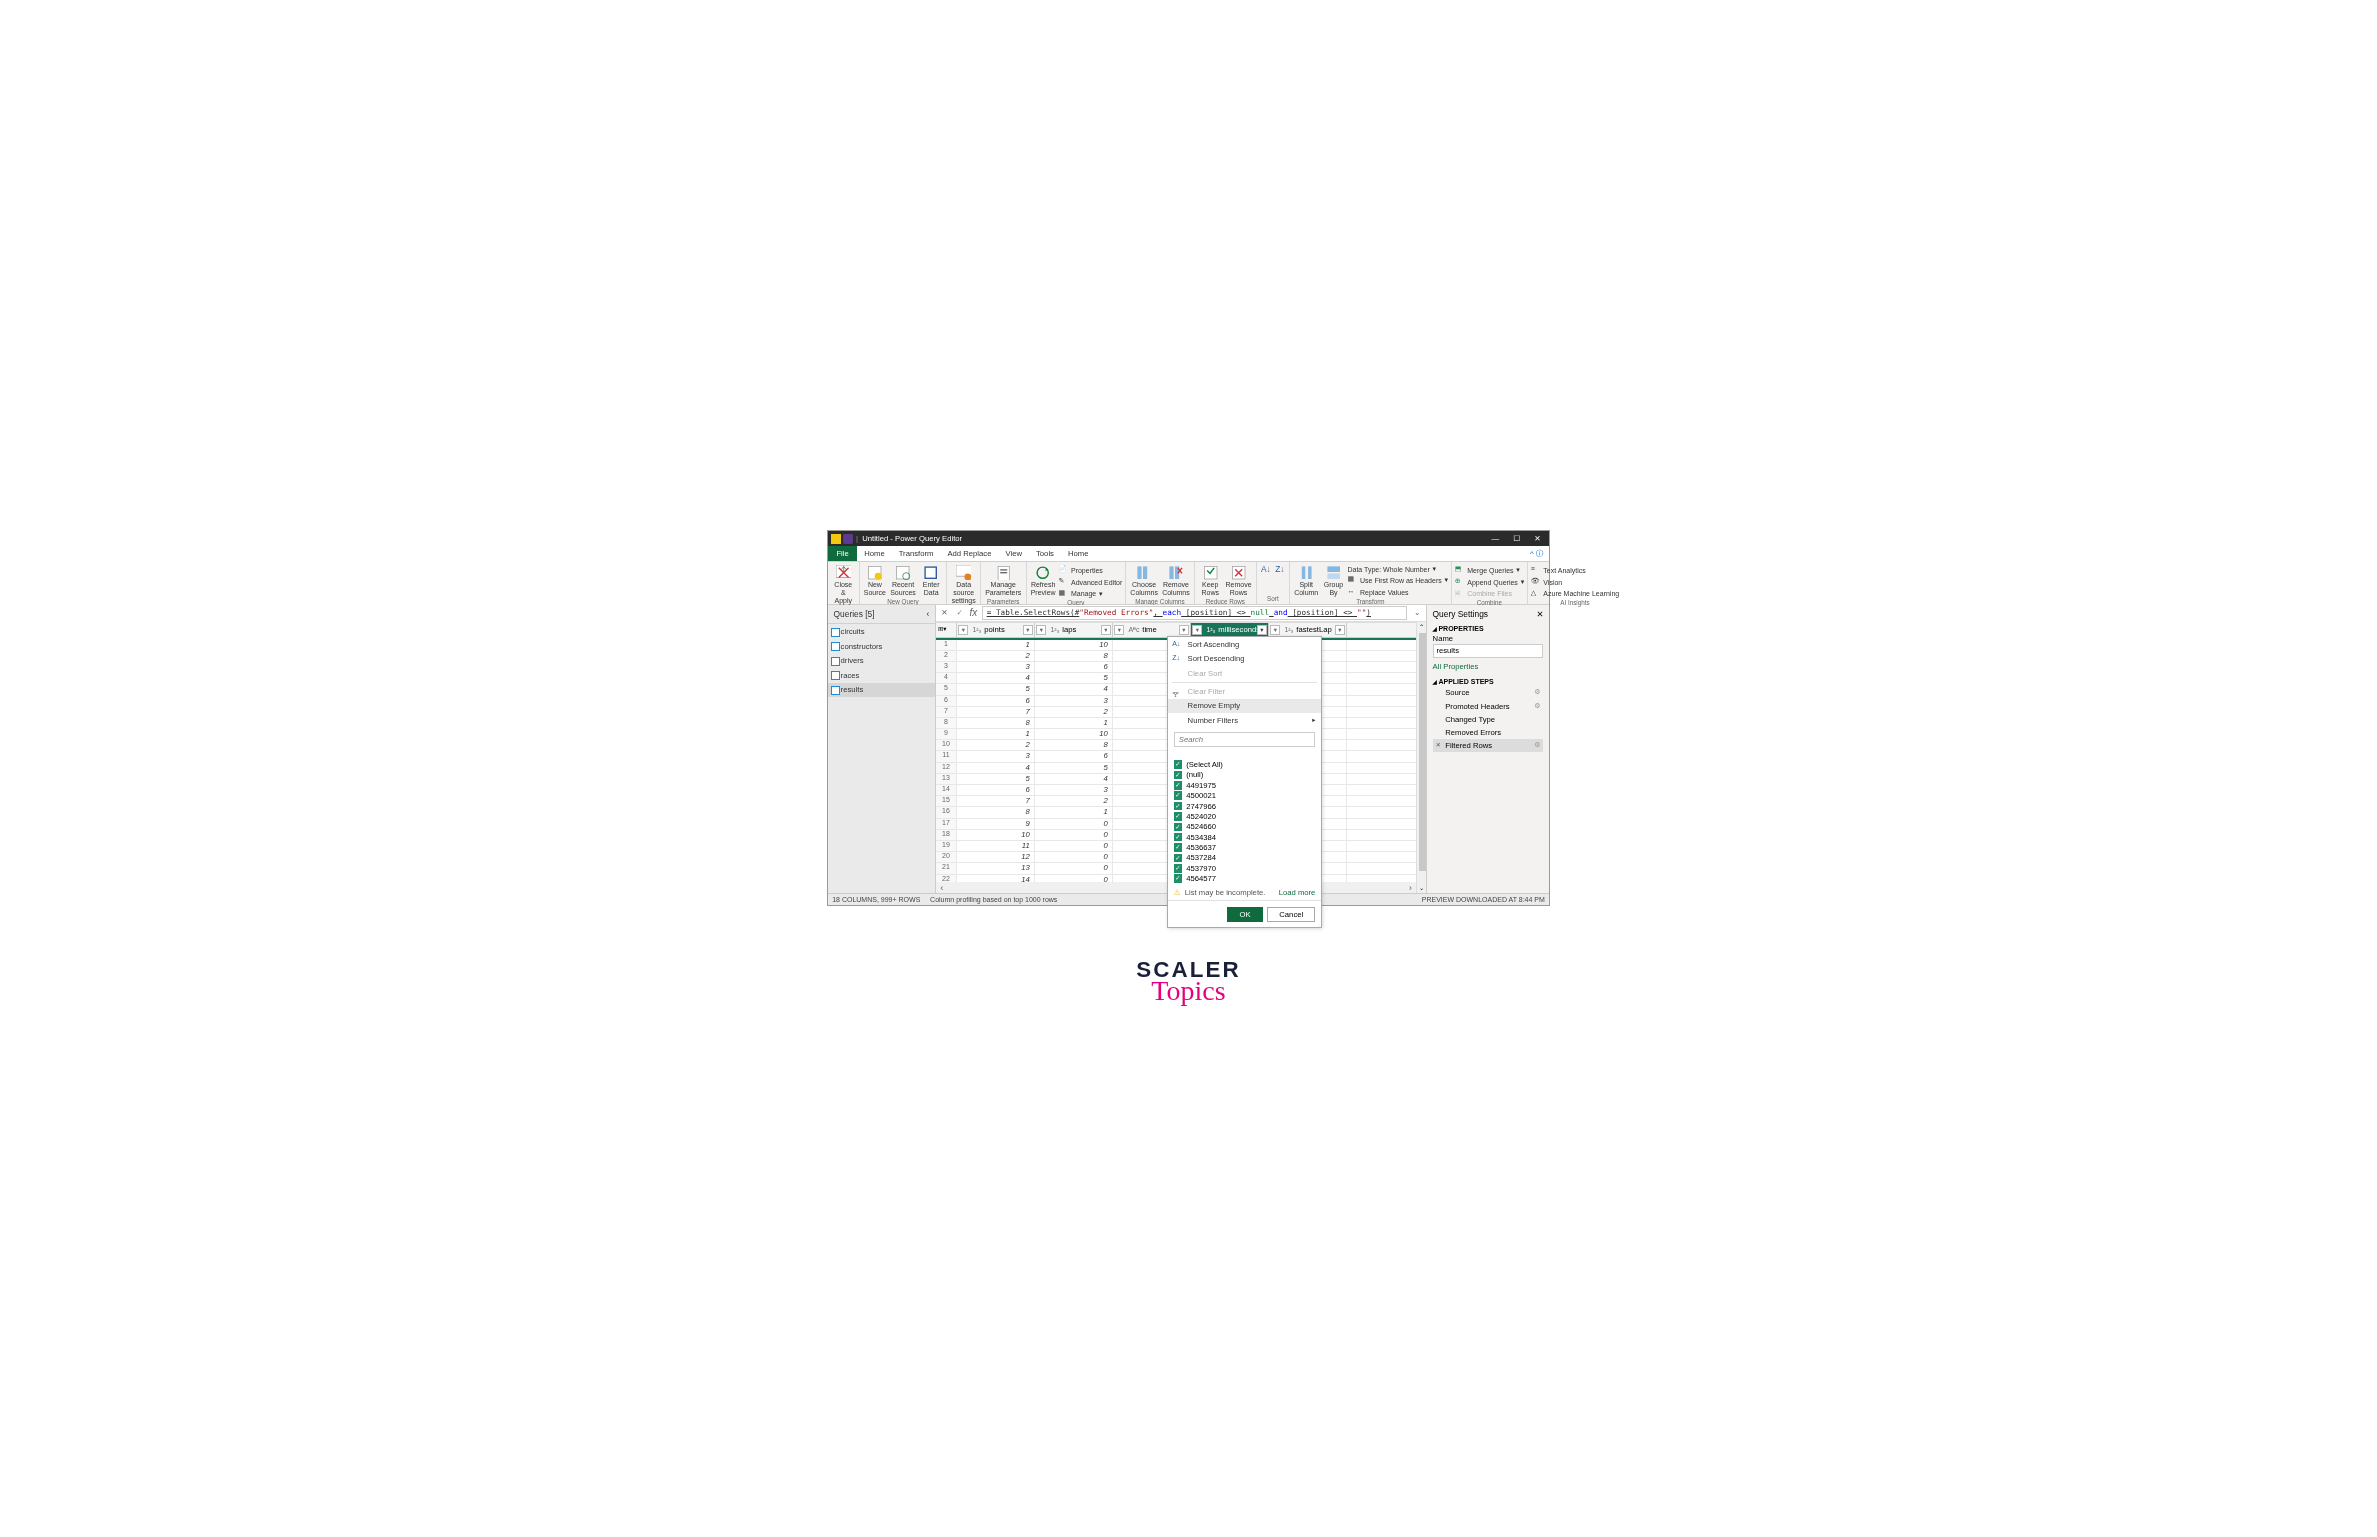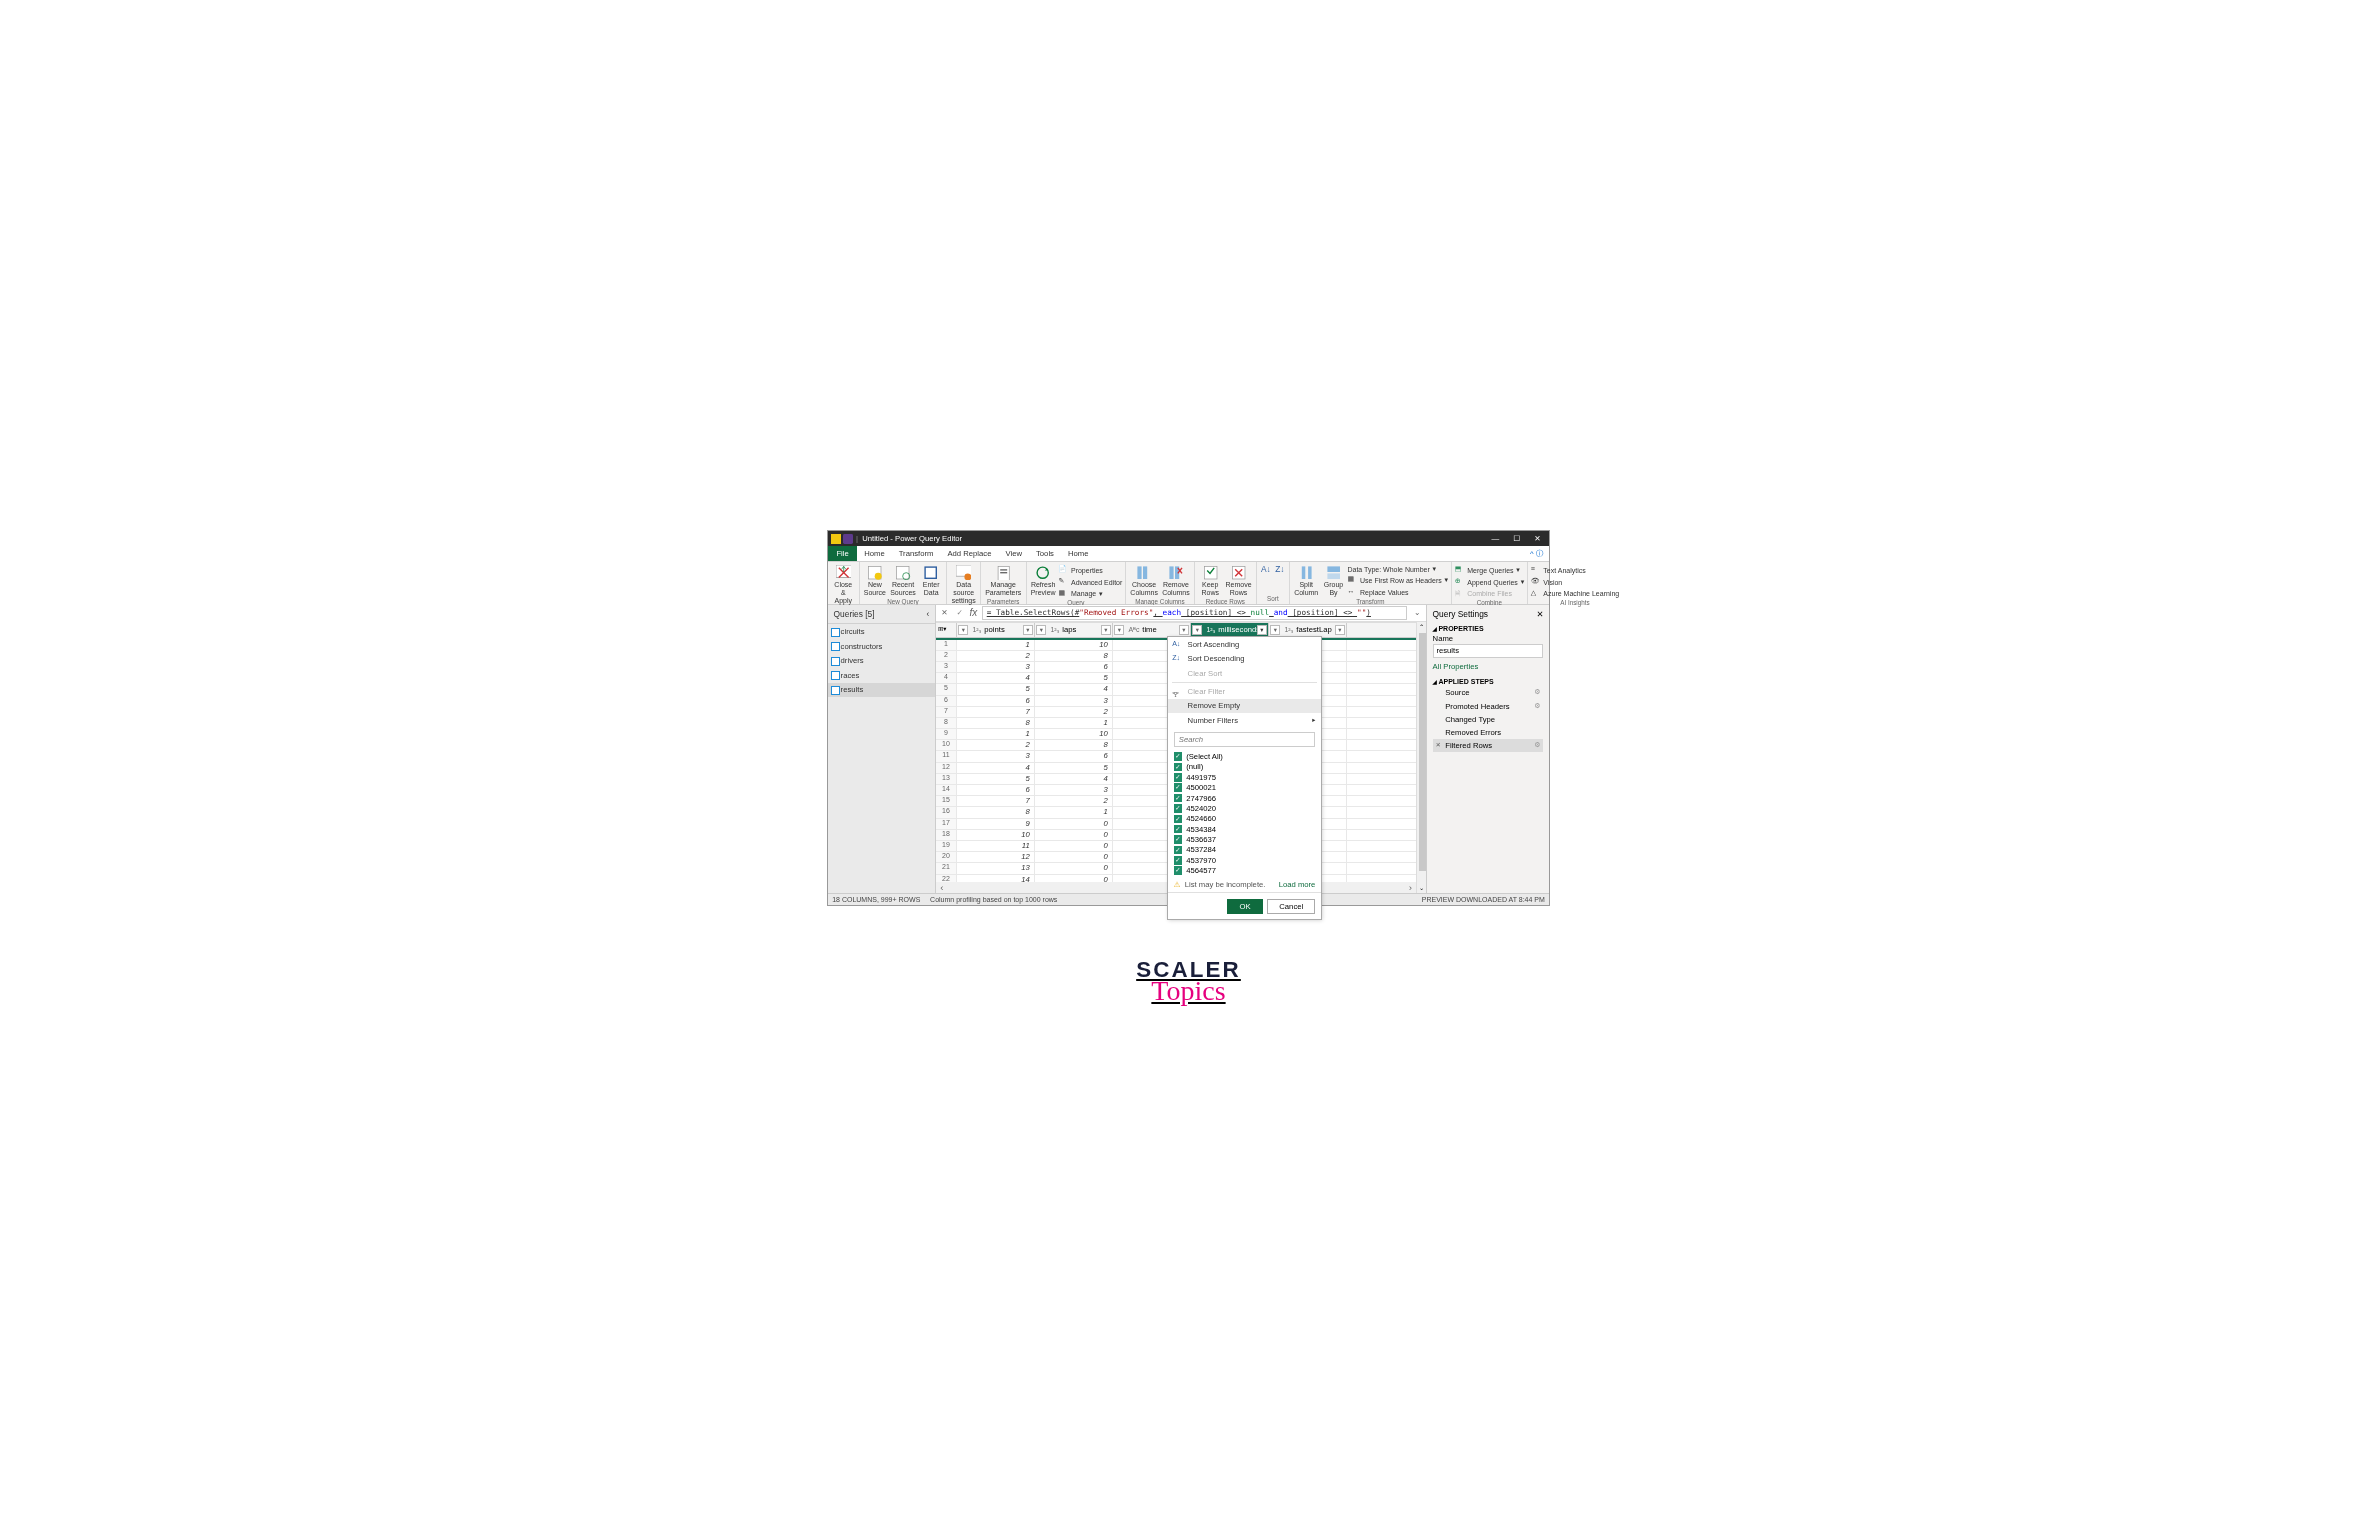--- a/index.html
+++ b/index.html
@@ -67,33 +67,33 @@
   .statusbar .right { margin-left: auto; }
   
   .filter-popup { position: absolute; top: 31px; left: 231px; width: 155px; background: #fff; border: 0.7px solid #aaa; box-shadow: 1.4px 1.4px 4.2px rgba(0,0,0,0.2); z-index: 50; font-size: 7.7px; }
   .fp-item { padding: 2.8px 5.6px 2.8px 19.6px; position: relative; color: #333; }
   .fp-item.hover { background: #e9e9e9; }
   .fp-item.disabled { color: #aaa; }
   .fp-item .fpicon { position: absolute; left: 4.2px; top: 2.8px; width: 9.8px; height: 8.4px; font-size: 7px; color: #666; }
   .fp-sep { height: 0.7px; background: #e0e0e0; margin: 1.4px 4.2px; }
   .fp-search { padding: 4.2px 5.6px; }
   .fp-search input { width: 100%; border: 0.7px solid #ccc; padding: 2.1px 4.2px; font-size: 7.7px; font-style: italic; color: #888; }
-  .fp-list { max-height: 126px; overflow-y: auto; padding: 0 5.6px 2.8px 5.6px; }
+  .fp-list { max-height: 126px; overflow-y: auto; padding: 0 5.6px 2.8px 5.6px; margin-top: 8px; }
   .fp-chk { display: flex; align-items: center; gap: 4.2px; padding: 0.7px 0; }
   .fp-chk .cb { width: 8.4px; height: 8.4px; background: #1f8e6a; color: #fff; font-size: 6.3px; text-align: center; line-height: 8.4px; }
   .fp-warn { padding: 2.8px 5.6px; display: flex; align-items: center; gap: 4.2px; color: #555; }
   .fp-warn .loadmore { margin-left: auto; color: #0f6b3e; }
   .fp-btns { display: flex; justify-content: flex-end; gap: 4.2px; padding: 5.6px; border-top: 0.7px solid #e0e0e0; background: #fff; }
   .fp-btns button { padding: 2.1px 11.2px; font-size: 7.7px; border: 0.7px solid #aaa; background: #fff; }
   .fp-btns .ok { background: #0f6b3e; color: #fff; border-color: #0f6b3e; }
   .vscroll-track { width: 9.8px; background: #f0f0f0; border-left: 0.7px solid #ddd; position: relative; }
   .vscroll-thumb { position: absolute; left: 1.4px; width: 7px; background: #c8c8c8; }
   .datagrid-wrap { display: flex; flex: 1; overflow: hidden; }
   .datagrid-inner { flex: 1; overflow: hidden; display: flex; flex-direction: column; }
-  .logo-wrap { margin-top: 51px; text-align: center; text-decoration: underline; }
+  .logo-wrap { margin-top: 51px; text-align: center; }
   .logo-main { font-family: "Arial Black", sans-serif; font-size: 22.4px; letter-spacing: 2.1px; color: #1a1f3a; font-weight: 900; }
   .logo-sub { font-family: "Brush Script MT", cursive; font-size: 28px; color: #e6007e; margin-top: -8.4px; }
 </style>
 </head>
 <body>
 
 <div class="app-window">
 
   <div class="titlebar">
     <span class="ticon"></span>

